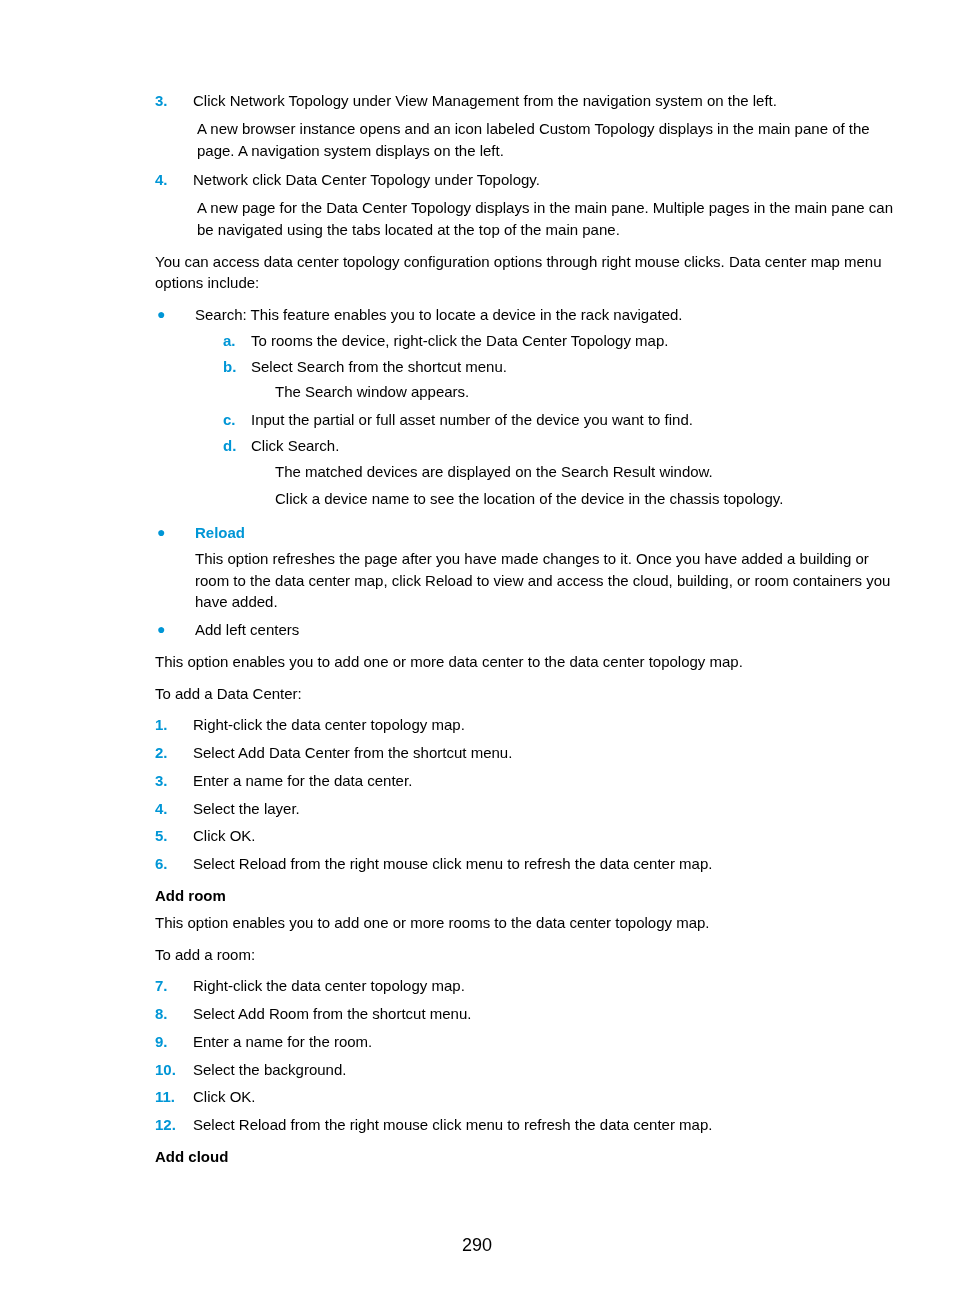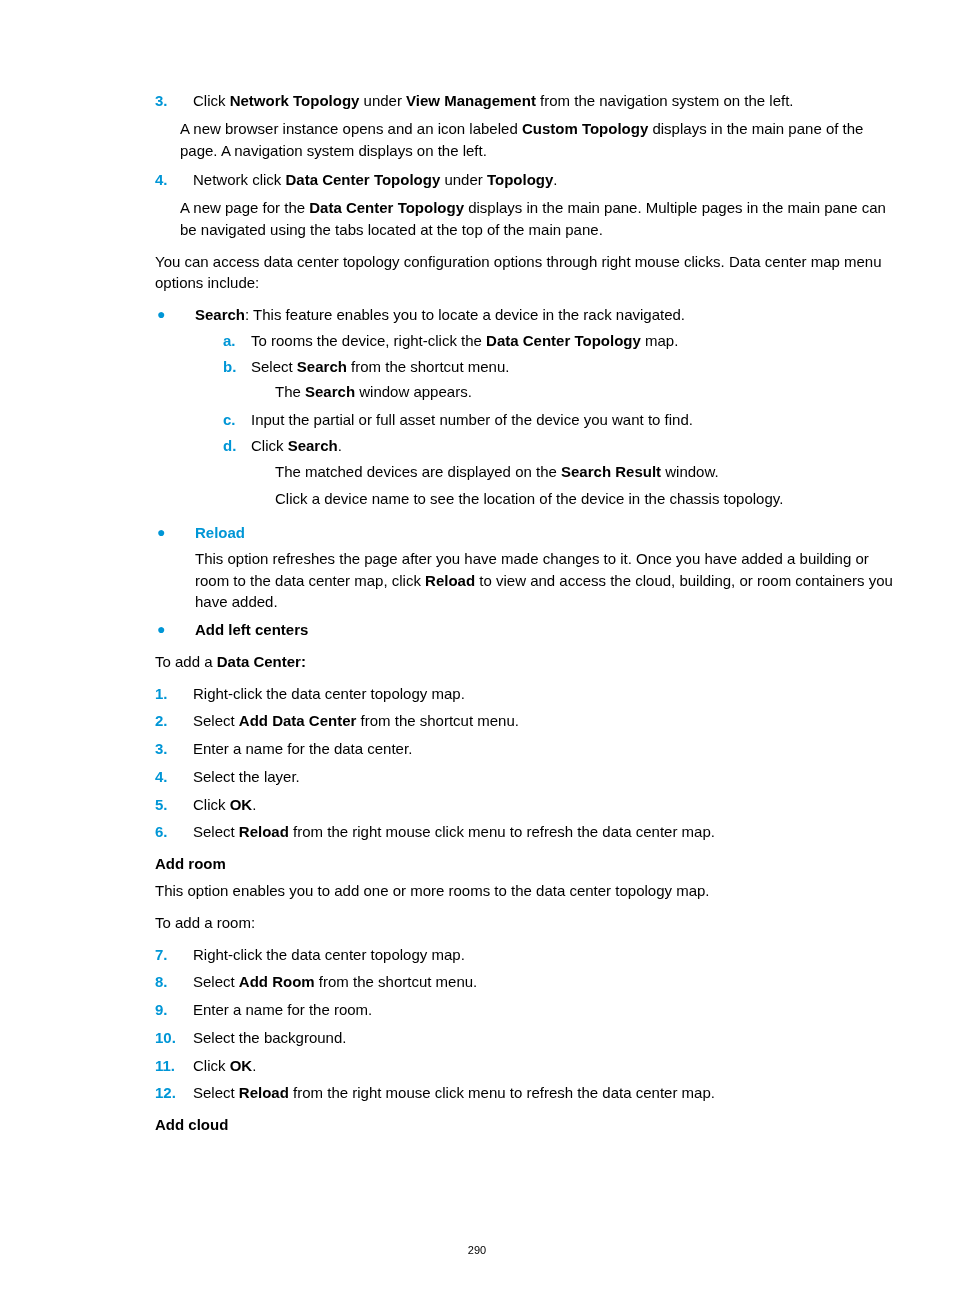--- a/index.html
+++ b/index.html
@@ -25,21 +25,21 @@
   .ol-num {
     width: 38px;
     flex-shrink: 0;
     color: #0096d6;
     font-weight: bold;
   }
   .ol-body {
     flex: 1;
   }
   .ol-indent {
-    margin-left: 25px;
+    margin-left: 42px;
     margin-bottom: 8px;
     line-height: 1.45;
   }
   .para {
     margin: 10px 0;
     line-height: 1.45;
   }
   .bullet-item {
     display: flex;
     margin: 6px 0 6px 0;
@@ -66,33 +66,33 @@
     flex-shrink: 0;
     color: #0096d6;
     font-weight: bold;
   }
   .sub-ol-body { flex:1; }
   .sub-indent {
     margin-left: 80px;
     margin-bottom: 6px;
     line-height: 1.45;
   }
-  b { font-weight: bold; }
+  b { font-weight: normal; }
   .blue { color:#0096d6; font-weight:bold; }
   .section-label {
     font-weight: bold;
     margin: 12px 0 8px 0;
   }
   .pagenum {
     position: absolute;
     bottom: 40px;
     left: 0;
     width: 100%;
     text-align: center;
-    font-size: 11px;
+    font-size: 18px;
   }
 </style>
 </head>
 <body>
 
 <div class="page">
 
   <div class="ol-item">
     <div class="ol-num">3.</div>
     <div class="ol-body">
@@ -165,20 +165,21 @@
     </div>
   </div>
 
   <div class="bullet-item">
     <div class="bullet-dot">●</div>
     <div class="bullet-body">
       <b>Add left centers</b>
     </div>
   </div>
 
+  <div class="para">This option enables you to add one or more data center to the data center topology map.</div>
 
   <div class="para">
     <span>To add a </span><b>Data Center:</b>
   </div>
 
   <div class="ol-item">
     <div class="ol-num">1.</div>
     <div class="ol-body">Right-click the data center topology map.</div>
   </div>
   <div class="ol-item">

